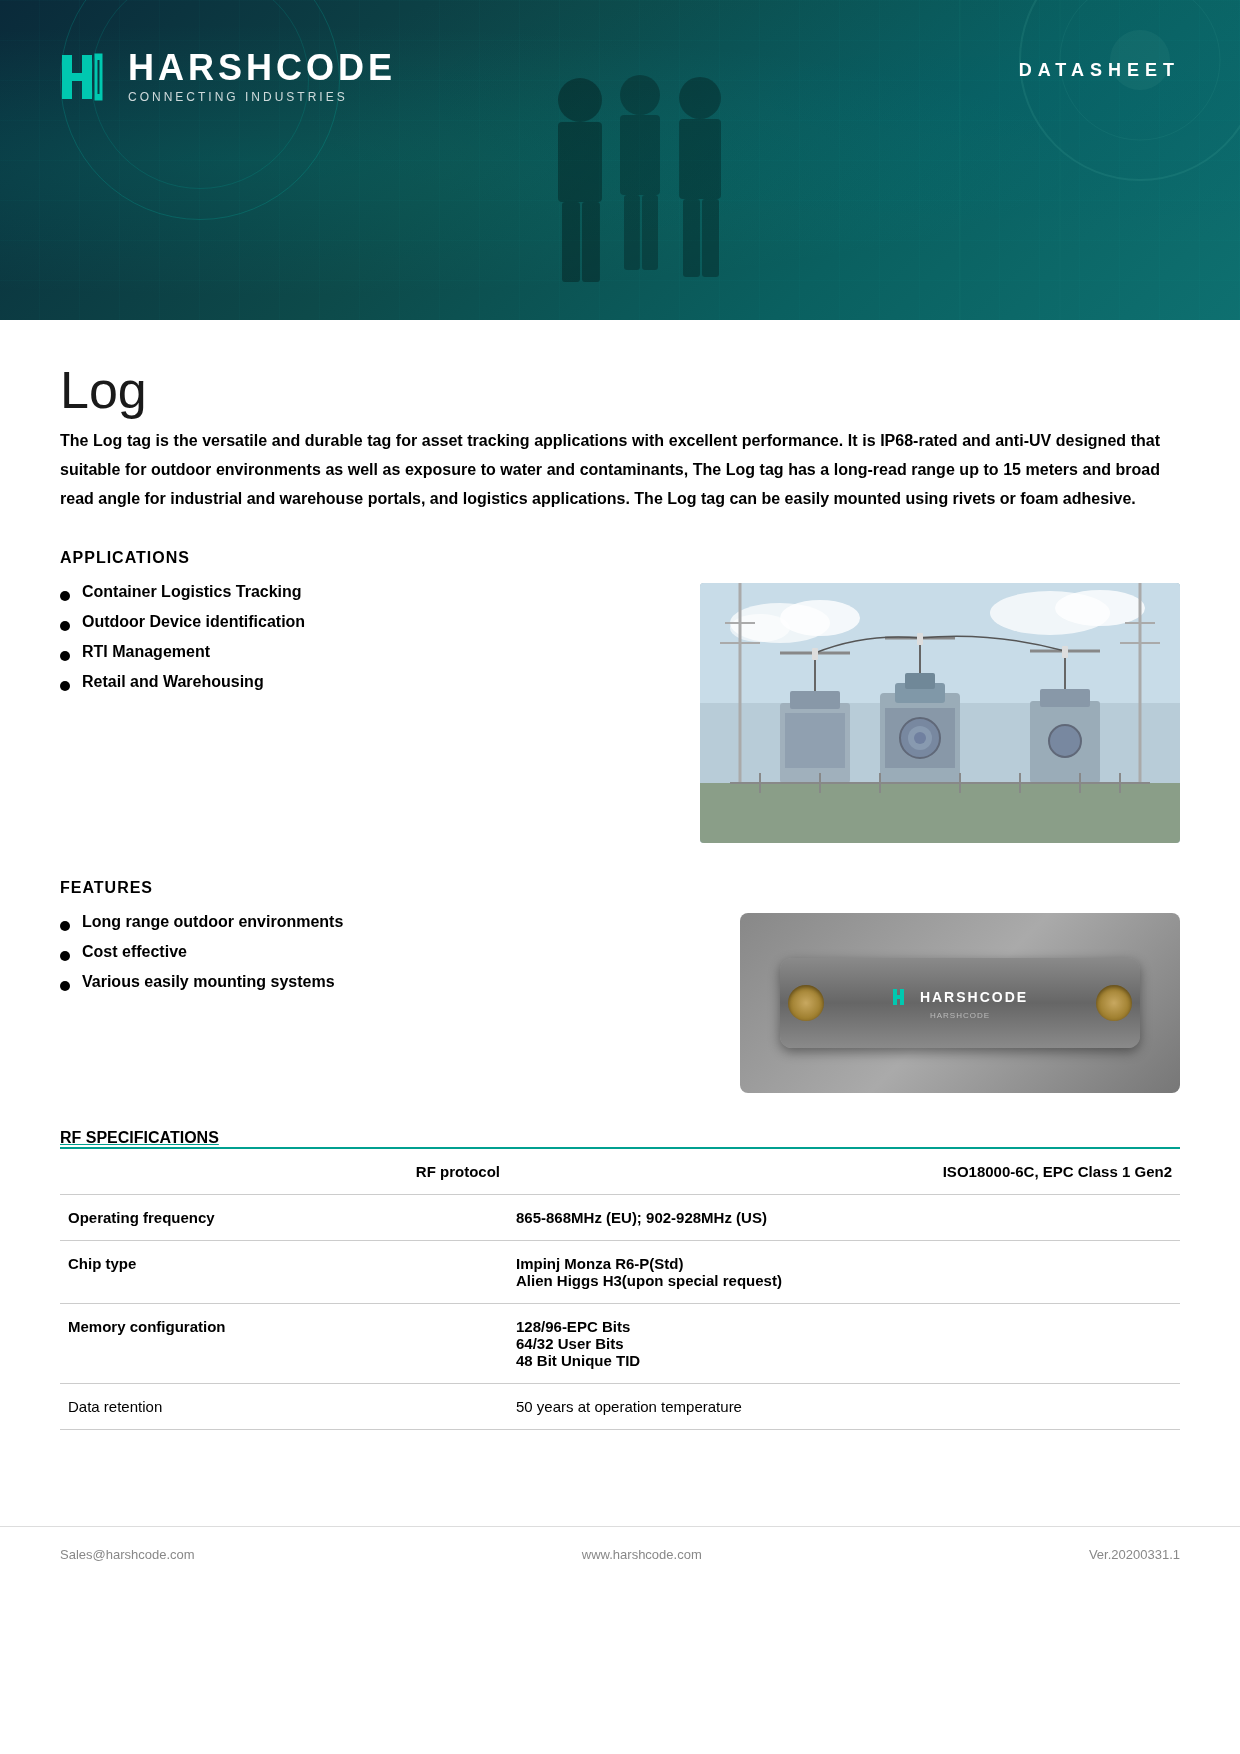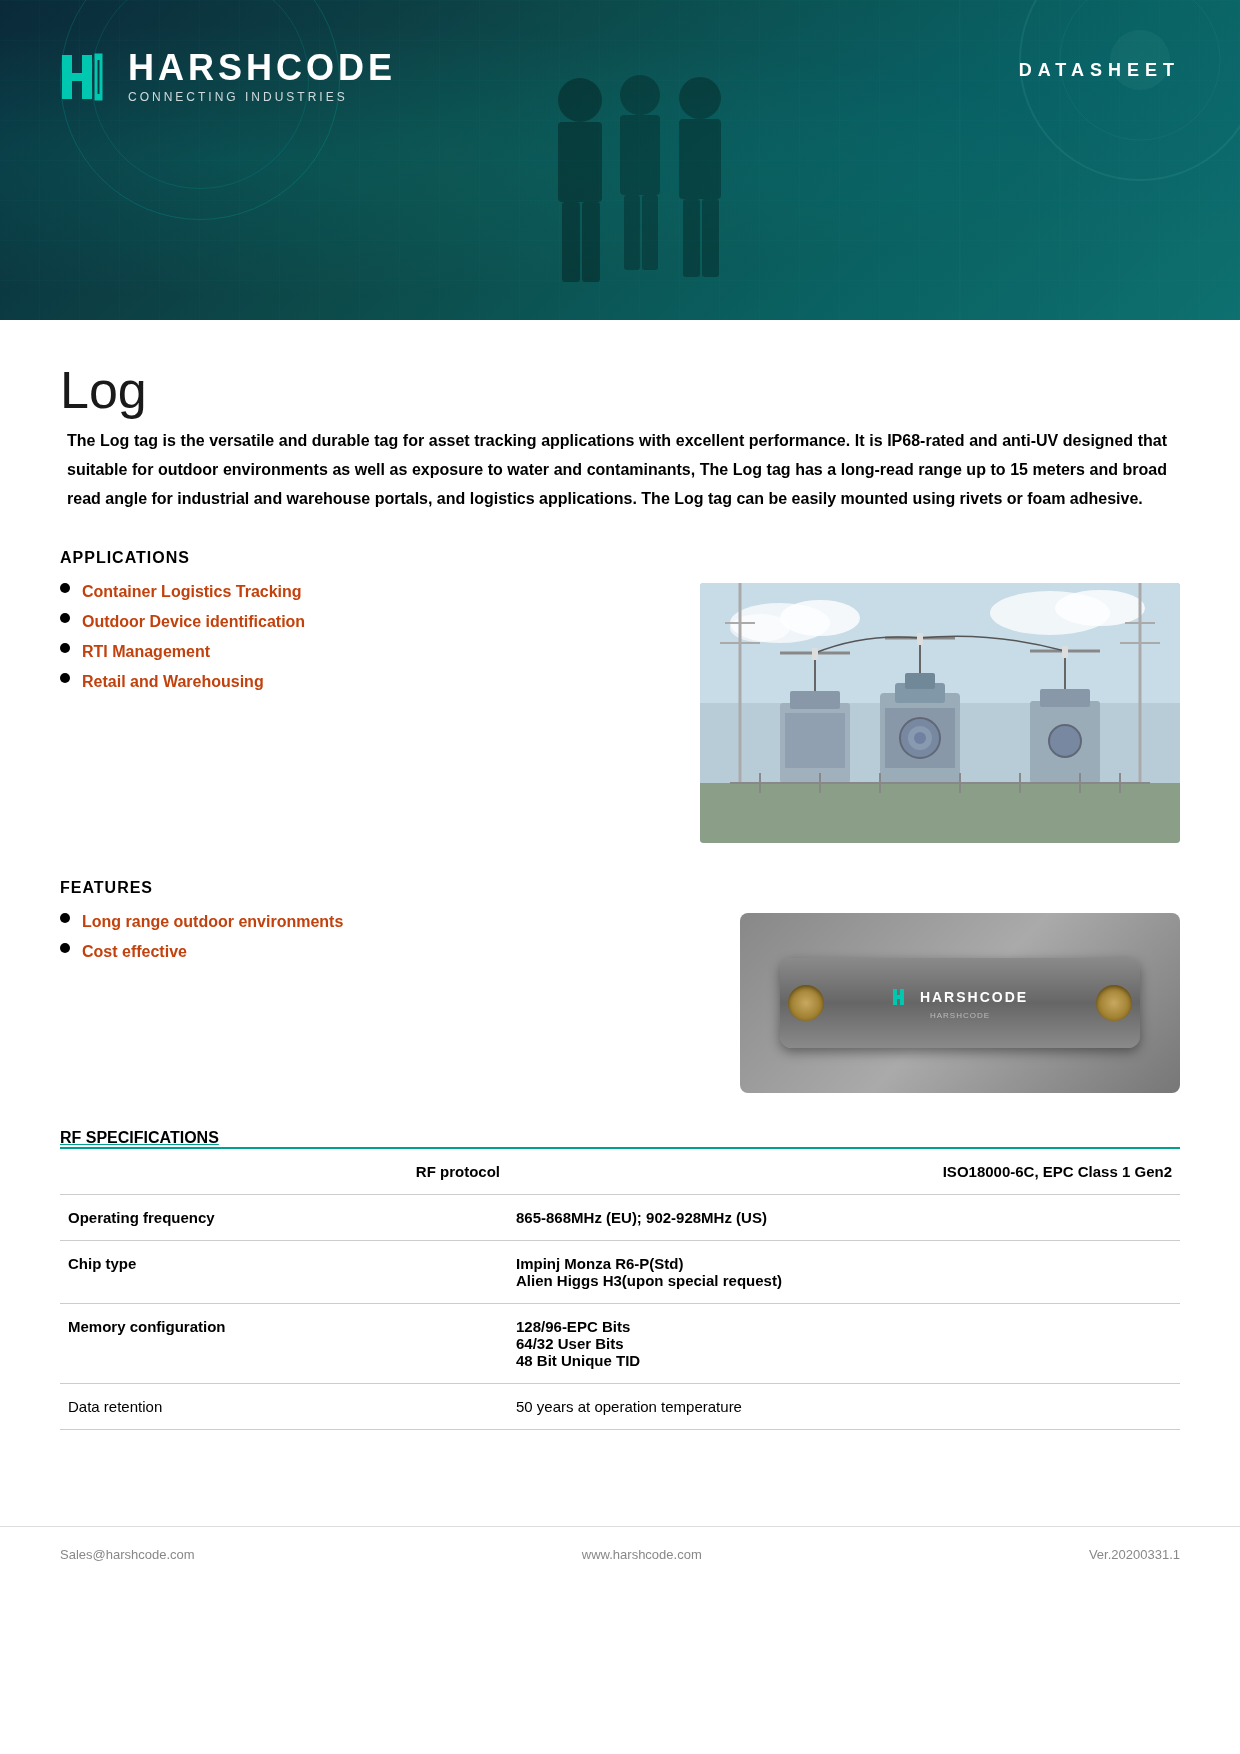--- a/index.html
+++ b/index.html
@@ -155,21 +155,20 @@
 
     
     .product-description {
       font-size: 16px;
       font-weight: 700;
       line-height: 1.8;
       text-align: justify;
       color: #000;
       margin-bottom: 36px;
       max-width: 1100px;
-      margin-left: 7px;
     }
 
     
     .section {
       margin-bottom: 36px;
     }
 
     .section-header {
       font-size: 16px;
       font-weight: 900;
@@ -187,24 +186,24 @@
 
     .bullet-list {
       list-style: none;
       padding: 0;
       flex: 1;
     }
 
     .bullet-list li {
       font-size: 16px;
       font-weight: 700;
-      color: #c2410c;
+      color: #000000;
       margin-bottom: 12px;
       display: flex;
-      align-items: flex-start;
+      align-items: flex-end;
       gap: 12px;
     }
 
     .bullet-dot {
       width: 10px;
       height: 10px;
       background: #000;
       border-radius: 50%;
       flex-shrink: 0;
     }
@@ -527,20 +526,24 @@
     <h2 class="section-header">FEATURES</h2>
     <div class="two-col-section">
       <ul class="bullet-list">
         <li>
           <span class="bullet-dot"></span>
           <span>Long range outdoor environments</span>
         </li>
         <li>
           <span class="bullet-dot"></span>
           <span>Cost effective</span>
+        </li>
+        <li>
+          <span class="bullet-dot"></span>
+          <span>Various easily mounting systems</span>
         </li>
       </ul>
 
       <div class="feature-image">
         <div class="tag-body">
           <div class="tag-circle-left"></div>
           <div class="tag-center">
             <div class="tag-logo-area">
 
               <svg width="20" height="20" viewBox="0 0 20 20">

